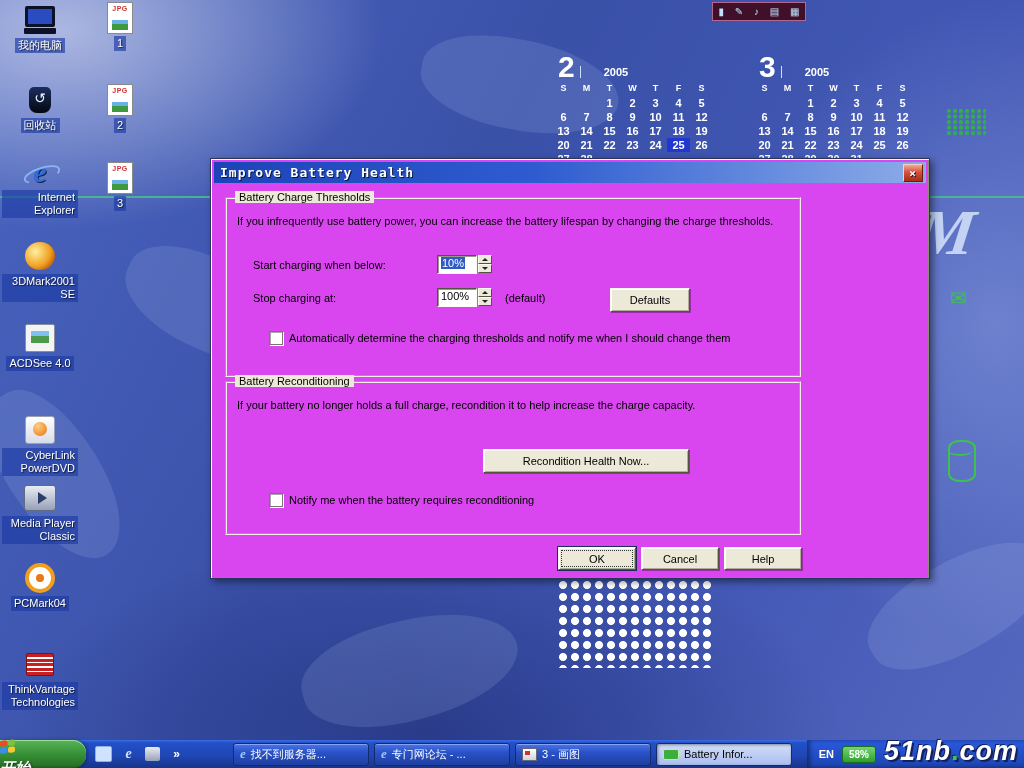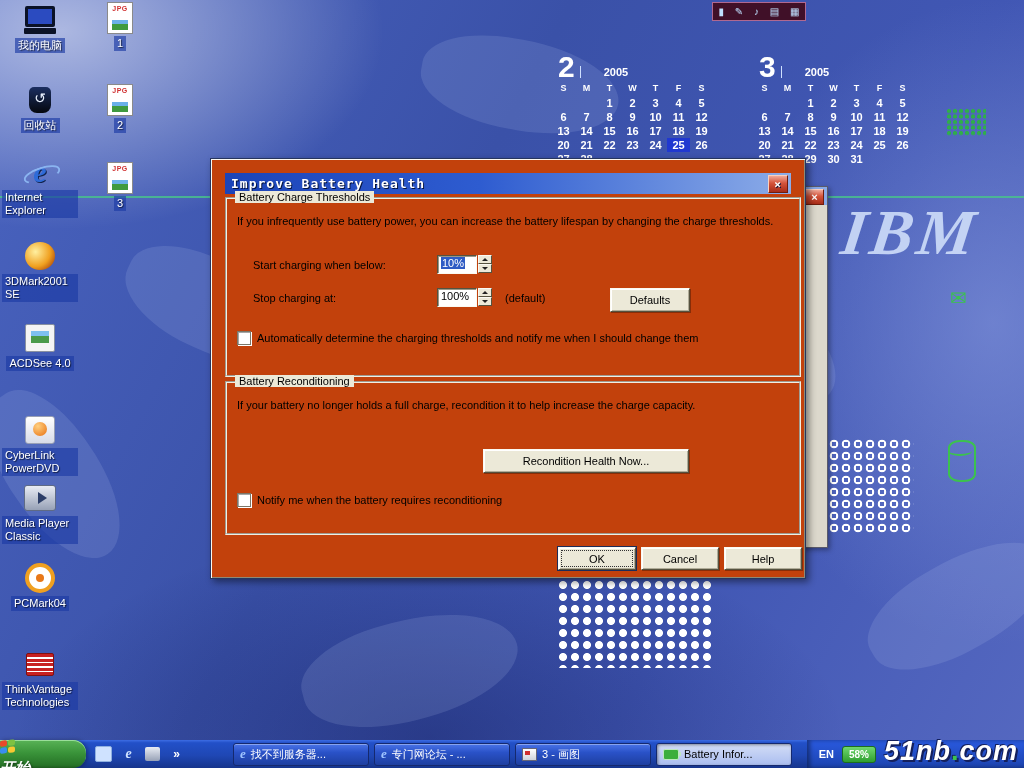--- a/index.html
+++ b/index.html
@@ -33,21 +33,21 @@
   .cal-head{display:flex;align-items:flex-end;gap:5px;margin:0 0 3px 6px;}
   .cal-month{font-size:30px;font-weight:bold;line-height:.85;}
   .cal-year{font-size:11px;border-left:1px solid #cfe0ff;padding-left:23px;margin-bottom:2px;font-weight:bold;}
   .cal-grid{display:grid;grid-template-columns:repeat(7,23px);}
   .cal-wd{font-size:9px;font-weight:bold;text-align:center;height:13px;}
   .cal-day{font-size:11px;font-weight:bold;text-align:center;height:14px;line-height:14px;}
   .cal-day.hl{background:#2038d0;}
 
   
   .dicon{position:absolute;width:76px;display:flex;flex-direction:column;align-items:center;gap:2px;z-index:2;cursor:default;}
-  .dlabel{font-size:11px;color:#fff;text-align:left;line-height:1.2;padding:1px 3px;
+  .dlabel{font-size:11px;color:#fff;text-align:right;line-height:1.2;padding:1px 3px;
     background:rgba(28,58,165,.65);text-shadow:1px 1px 1px rgba(0,0,0,.65);max-width:74px;}
   .ic{width:36px;height:32px;position:relative;display:flex;align-items:center;justify-content:center;}
   .ic-pc::before{content:"";width:24px;height:15px;background:#2b4bc0;border:3px solid #0b1226;border-radius:2px;margin-bottom:8px;}
   .ic-pc::after{content:"";position:absolute;bottom:2px;width:32px;height:6px;background:#0b1226;border-radius:1px;}
   .ic-bin::before{content:"";width:22px;height:26px;background:linear-gradient(#1b2e60,#05080f);border-radius:5px 5px 8px 8px;}
   .ic-bin::after{content:"↺";position:absolute;color:#eaf2ff;font-size:14px;top:6px;}
   .ic-ie::before{content:"e";font:italic bold 30px "Liberation Serif",serif;color:#2e6bd8;text-shadow:1px 1px 0 #10234d;}
   .ic-ie::after{content:"";position:absolute;width:34px;height:11px;border:2px solid #8ab4f0;border-bottom-color:transparent;border-radius:50%;transform:rotate(-18deg);top:11px;left:1px;}
   .ic-3dm::before{content:"";width:30px;height:28px;border-radius:50%;background:radial-gradient(circle at 35% 35%,#fff0a0,#f0a020 55%,#a03808 92%);}
   .ic-acd::before{content:"";width:28px;height:26px;background:#f4f4f4;border:1px solid #8890a0;border-radius:2px;}
@@ -71,23 +71,23 @@
   
   .bgwin{position:absolute;left:218px;top:186px;width:608px;height:360px;z-index:5;
     background:#dcd8cc;border:1px solid #5a5a6a;box-shadow:2px 2px 5px rgba(0,0,0,.35);}
   .bgwin-title{height:18px;background:linear-gradient(90deg,#1c44b8,#2e5cd0 40%,#88aae8);position:relative;}
   .xbtn{position:absolute;top:2px;width:17px;height:14px;display:flex;align-items:center;justify-content:center;
     background:linear-gradient(#f0a898,#d4533a 45%,#a82c18);border:1px solid;border-color:#f8d0c0 #701c0c #701c0c #f8d0c0;
     color:#fff;font-weight:bold;font-size:11px;line-height:1;cursor:pointer;}
   .bgwin .xbtn{right:3px;}
 
   
-  .dialog{position:absolute;left:210px;top:158px;width:596px;height:421px;z-index:10;
-    background:#c2410c;border:1px solid #27355e;box-shadow:inset 1px 1px 0 #fbfaf3,inset -1px -1px 0 #8d8a78,3px 3px 7px rgba(0,0,0,.45);
-    padding:14px;box-sizing:border-box;font-size:11px;color:#000;}
+  .dialog{position:absolute;left:210px;top:158px;width:720px;height:421px;z-index:10;
+    background:#d946ef;border:1px solid #27355e;box-shadow:inset 1px 1px 0 #fbfaf3,inset -1px -1px 0 #8d8a78,3px 3px 7px rgba(0,0,0,.45);
+    padding:3px;box-sizing:border-box;font-size:11px;color:#000;}
   .dlg-title{height:21px;background:linear-gradient(90deg,#1c44b8,#2e5cd0 45%,#8cace8);display:flex;align-items:center;
     padding-left:6px;position:relative;color:#fff;font:bold 13px "DejaVu Sans Mono",monospace;letter-spacing:1px;
     text-shadow:1px 1px 0 #06143c;cursor:default;}
   .dlg-title .xbtn{right:3px;top:2px;width:18px;height:16px;}
   .grp{position:absolute;border:2px groove #f2efe2;}
   .grp-title{position:absolute;top:-8px;left:8px;background:#ece9d8;padding:0 4px;font-size:11px;}
   .txt{position:absolute;white-space:nowrap;}
   .btn3d{position:absolute;background:#ece9d8;border:1px solid;border-color:#fbfaf3 #55523f #55523f #fbfaf3;
     box-shadow:inset 1px 1px 0 #fff,inset -1px -1px 0 #b0ac98,1px 1px 0 rgba(0,0,0,.3);
     display:flex;align-items:center;justify-content:center;font-size:11px;cursor:pointer;}
@@ -96,21 +96,21 @@
   .spin{position:absolute;display:flex;}
   .spin-val{width:34px;height:16px;background:#fff;border:1px solid;border-color:#55523f #fbfaf3 #fbfaf3 #55523f;
     box-shadow:inset 1px 1px 0 #9a9786;font-size:11px;padding:1px 1px 0 3px;cursor:text;}
   .sel{background:#2f5bc4;color:#fff;padding:0 1px;}
   .spin-btns{display:flex;flex-direction:column;margin-left:1px;}
   .spin-b{width:14px;height:9px;background:#ece9d8;border:1px solid;border-color:#fbfaf3 #55523f #55523f #fbfaf3;
     display:flex;align-items:center;justify-content:center;cursor:pointer;box-sizing:border-box;}
   .spin-b i{width:0;height:0;border-left:3px solid transparent;border-right:3px solid transparent;display:block;}
   .spin-up i{border-bottom:3px solid #222;}
   .spin-dn i{border-top:3px solid #222;}
-  .cbrow{position:absolute;display:flex;align-items:center;gap:6px;}
+  .cbrow{position:absolute;display:flex;align-items:center;gap:6px;margin-left:32px;}
   .cb{width:12px;height:12px;background:#fff;border:1px solid #7a776a;box-shadow:inset 1px 1px 0 rgba(0,0,0,.35),1px 1px 0 #fff;cursor:pointer;}
 
   
   .taskbar{position:absolute;left:0;bottom:0;width:1024px;height:28px;z-index:50;display:flex;align-items:center;
     background:linear-gradient(#3d6de4,#2250c8 10%,#1f47b4 55%,#16348c);}
   .startbtn{height:28px;width:86px;background:linear-gradient(#59b357,#3a943a 45%,#277427 90%,#1d5a1d);
     border-radius:0 13px 13px 0;display:flex;align-items:flex-start;gap:6px;box-sizing:border-box;
     color:#fff;font-weight:bold;font-style:italic;font-size:15px;text-shadow:1px 1px 2px rgba(0,0,0,.55);
     box-shadow:inset 0 1px 0 #9ade9a,2px 0 4px rgba(0,0,0,.3);cursor:pointer;flex-direction:column;}
   .flag{width:17px;height:15px;display:grid;grid-template-columns:7px 7px;grid-template-rows:6px 6px;gap:1px;transform:skewY(-6deg);}

